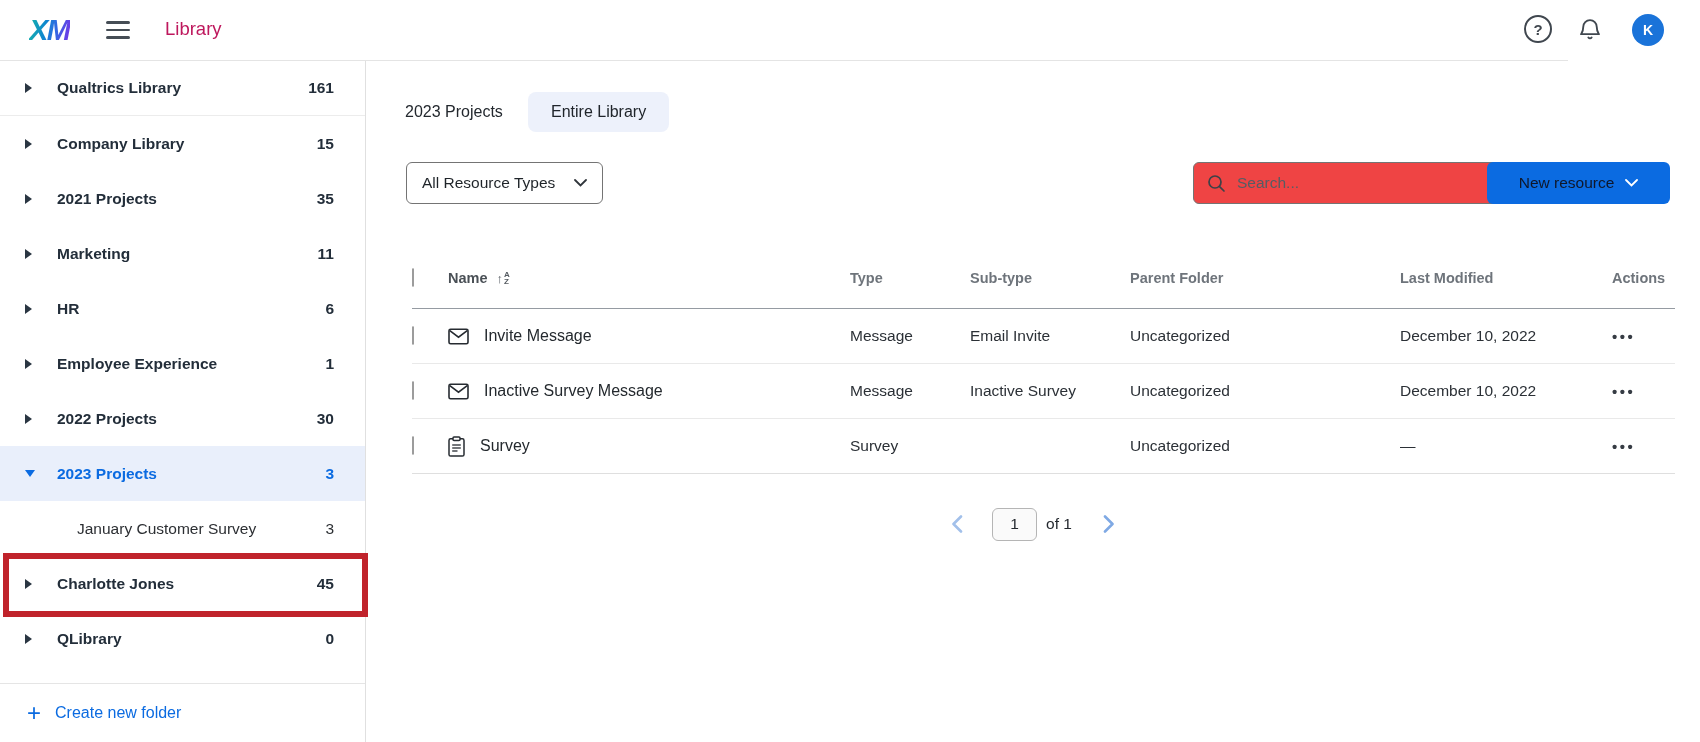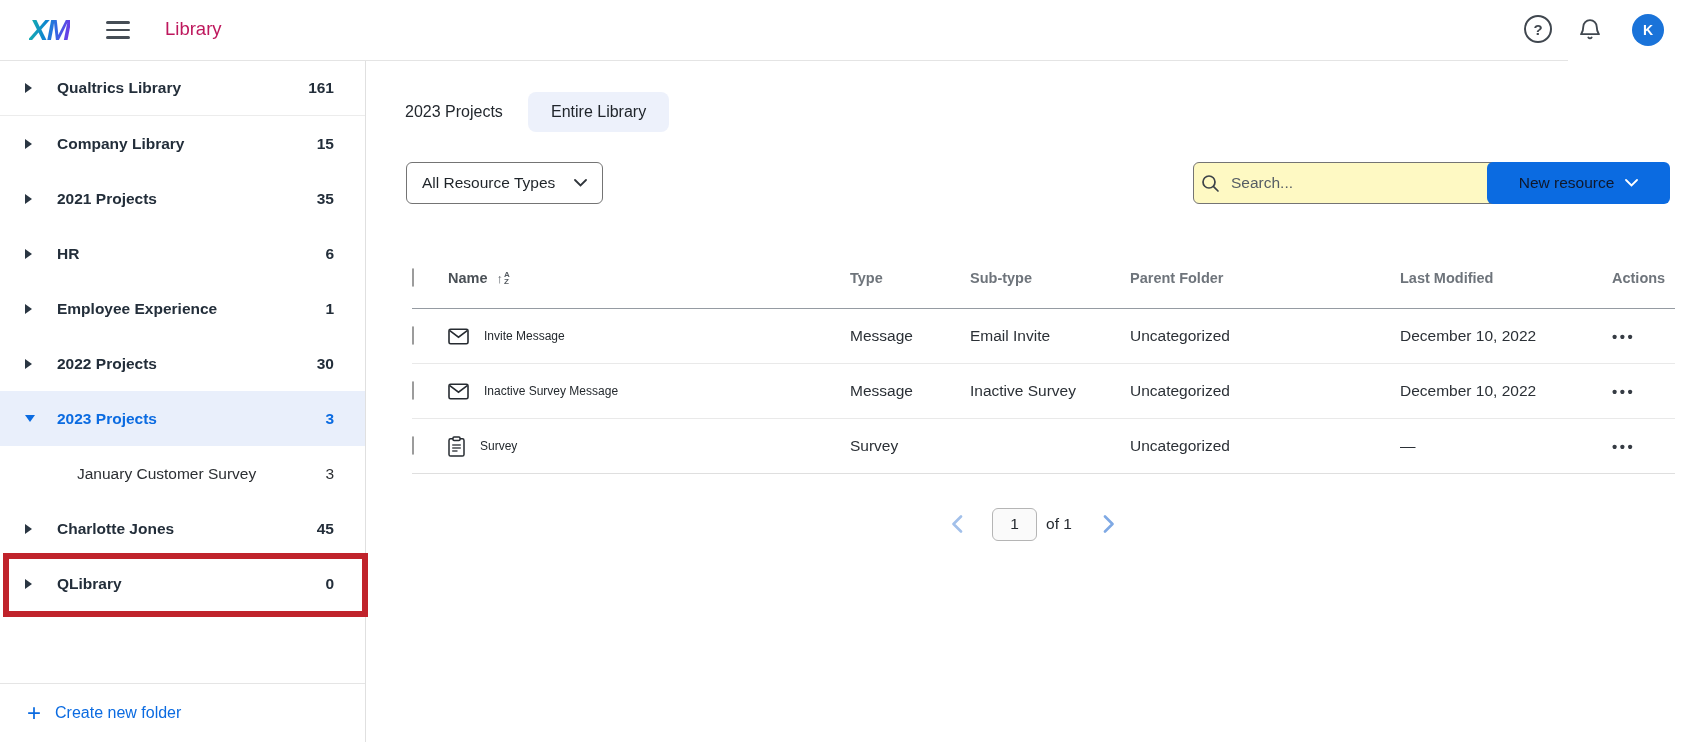--- a/index.html
+++ b/index.html
@@ -46,39 +46,39 @@
   .main { position:absolute; left:366px; top:61px; width:1334px; height:681px; background:#fff; }
 
   .tab-plain { position:absolute; left:39px; top:31px; height:40px; display:flex; align-items:center; font-size:16px; color:#23282e; cursor:pointer; }
   .tab-pill  { position:absolute; left:162px; top:31px; height:40px; padding:0 23px; display:flex; align-items:center; font-size:16px; color:#20252b;
                background:#edf1fb; border-radius:8px; cursor:pointer; }
 
   .dropdown { position:absolute; left:40px; top:101px; width:197px; height:42px; border:1px solid #747474; border-radius:6px; background:#fff;
               display:flex; align-items:center; padding:0 15px; gap:12px; font-size:15.5px; color:#1f2429; cursor:pointer; }
   .dropdown svg { margin-left:auto; }
 
-  .searchbox { position:absolute; left:827px; top:101px; width:308px; height:42px; border:1px solid #747474; border-radius:6px; background:#fef9c3;
-               display:flex; align-items:center; padding:0 7px; gap:11px; }
+  .searchbox { position:absolute; left:827px; top:101px; width:308px; height:42px; border:1px solid #747474; border-radius:6px; background:#ef4444;
+               display:flex; align-items:center; padding:0 13px; gap:11px; }
   .searchbox input { border:none; outline:none; flex:1; font-size:15.5px; color:#30353b; font-family:"Liberation Sans",sans-serif; background:transparent; }
   .searchbox input::placeholder { color:#565d64; opacity:1; }
 
   .new-resource { position:absolute; left:1121px; top:101px; width:183px; height:42px; border:none; border-radius:6px;
                   display:flex; align-items:center; justify-content:center; gap:11px; font-size:15.5px; color:#0f172a; cursor:pointer;
                   font-family:"Liberation Sans",sans-serif; }
 
   
   .rtable { position:absolute; left:46px; top:187px; width:1263px; }
   .thead, .trow { display:grid; grid-template-columns:36px 402px 120px 160px 270px 200px 75px; align-items:center; }
   .thead { height:61px; border-bottom:1px solid #959ba2; }
   .th { font-size:14.5px; font-weight:700; color:#6e747b; }
   .th.name-h { color:#4a5056; display:flex; align-items:center; gap:9px; }
   .trow { height:55px; border-bottom:1px solid #e9e9e9; }
   .trow:last-child { border-bottom:1px solid #dfdfdf; }
   .cell { font-size:15.5px; color:#2b3036; }
-  .name-cell { display:flex; align-items:center; gap:15px; font-size:12px; color:#24292e; }
+  .name-cell { display:flex; align-items:center; gap:15px; font-size:16px; color:#24292e; }
   .checkbox { width:20px; height:20px; border:1.5px solid #9c9c9c; border-radius:5px; background:#fff; cursor:pointer; }
   .dots { font-size:15px; letter-spacing:2.5px; color:#363c44; font-weight:700; padding-left:12px; cursor:pointer; }
   .sort-icon { display:flex; align-items:center; gap:1px; color:#555b61; }
   .sort-arrow { font-size:13px; line-height:13px; }
   .sort-letters { display:flex; flex-direction:column; font-size:8px; line-height:7.5px; font-weight:700; }
 
   
   .pagination { position:absolute; left:0; top:446px; width:1334px; height:34px; display:flex; align-items:center; justify-content:center; }
   .pg-chev { width:26px; height:26px; display:flex; align-items:center; justify-content:center; cursor:pointer; }
   .pg-box { width:45px; height:33px; border:1px solid #b5b5b5; border-radius:6px; background:#fafafa; display:flex; align-items:center; justify-content:center;
@@ -124,20 +124,27 @@
         </span>
       <span class="side-label">Company Library</span>
       <span class="side-count">15</span>
     </div>
     <div class="side-item">
       <span class="arrow">
           <span class="tri-right"></span>
         </span>
       <span class="side-label">2021 Projects</span>
       <span class="side-count">35</span>
+    </div>
+    <div class="side-item">
+      <span class="arrow">
+          <span class="tri-right"></span>
+        </span>
+      <span class="side-label">Marketing</span>
+      <span class="side-count">11</span>
     </div>
     <div class="side-item">
       <span class="arrow">
           <span class="tri-right"></span>
         </span>
       <span class="side-label">HR</span>
       <span class="side-count">6</span>
     </div>
     <div class="side-item">
       <span class="arrow">

